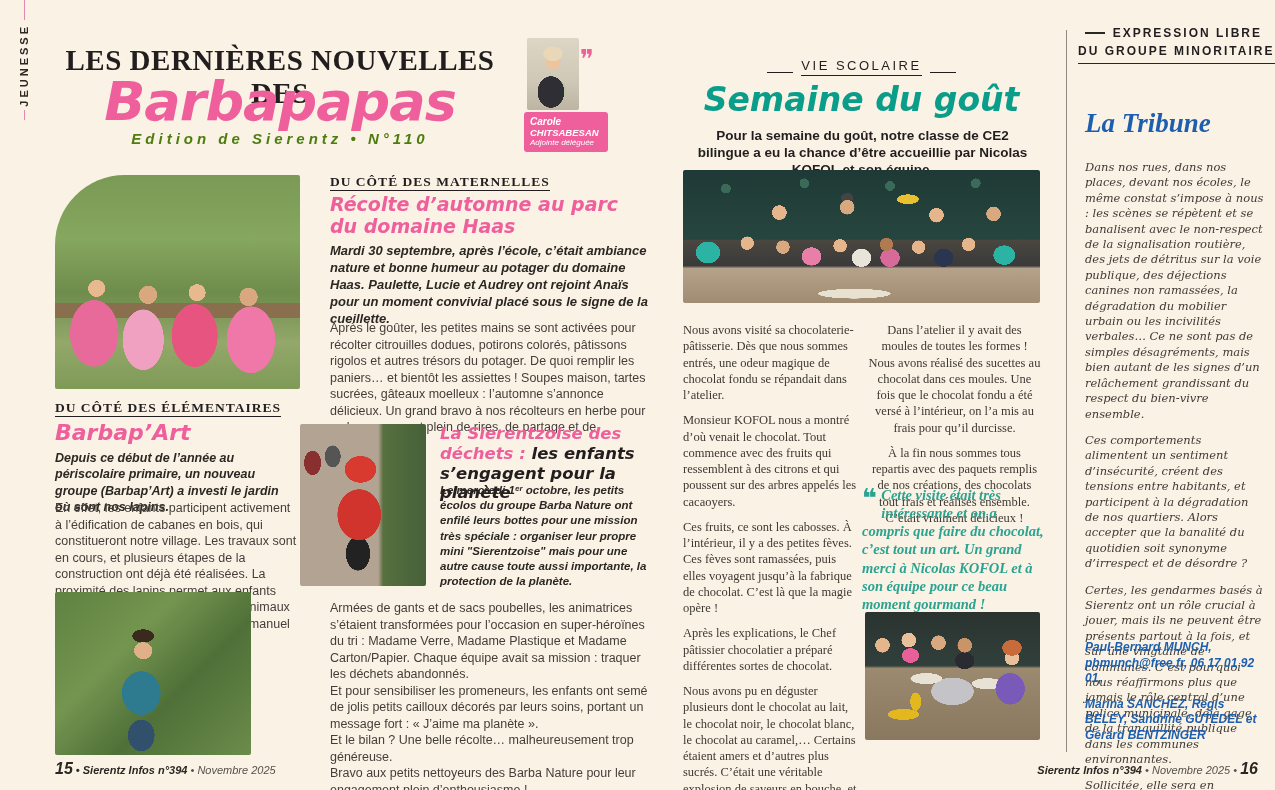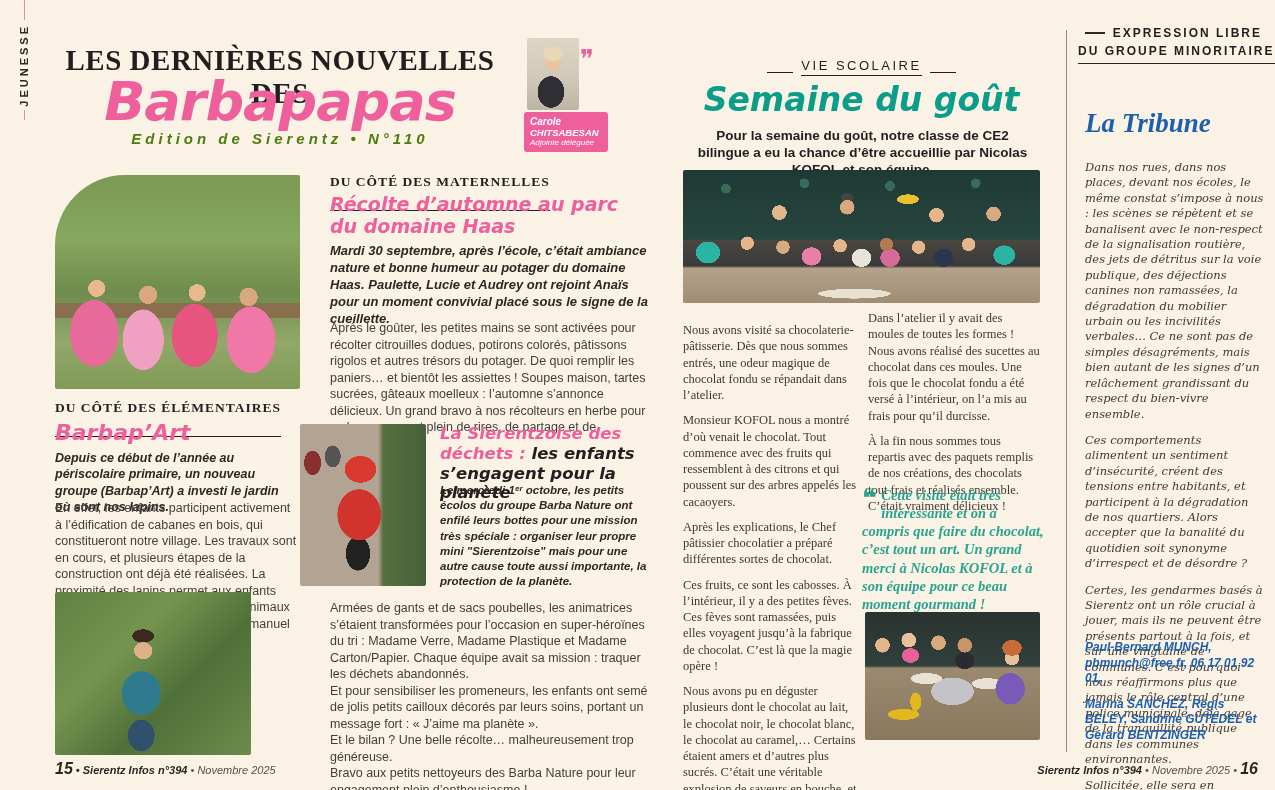--- a/index.html
+++ b/index.html
@@ -38,21 +38,21 @@
   .pquote { left:580px; top:44px; font-size:26px; color:#ee5f9c; font-family:"DejaVu Sans",sans-serif; }
   .badge { left:524px; top:112px; width:84px; background:#ee5f9c; color:#fff;
     border-radius:3px; padding:4px 6px; line-height:1.15; }
   .badge .b1 { font-style:italic; font-weight:bold; font-size:10px; }
   .badge .b2 { font-weight:bold; font-style:italic; font-size:9.5px; }
   .badge .b3 { font-style:italic; font-size:8px; }
 
   
   .seclabel { font-family:"Liberation Serif", serif; font-weight:bold; font-size:13.5px;
     letter-spacing:1px; color:#221e1f; border-bottom:1.5px solid #221e1f;
-    display:inline-block; padding-bottom:20px; }
+    display:inline-block; padding-bottom:0; }
   .art-title { font-family:"DejaVu Sans",sans-serif; font-weight:bold; font-style:italic; color:#ee5f9c; }
   .lead { font-weight:bold; font-style:italic; color:#2b2723; }
   .body-txt { color:#433e39; }
 
   .photo { border-radius:2px; }
 
   
   .vie-row { left:683px; top:58px; width:357px; display:flex; align-items:flex-end; justify-content:center; gap:8px; }
   .vie-rule { height:1.5px; background:#221e1f; width:26px; margin-bottom:3px; }
   .vie-label { font-size:13px; letter-spacing:2.5px; color:#221e1f; border-bottom:1.5px solid #221e1f; padding-bottom:2px; }
@@ -225,27 +225,27 @@
     <div class="vie-label">VIE SCOLAIRE</div>
     <div class="vie-rule"></div>
   </div>
   <div class="abs gout-title">Semaine du goût</div>
   <div class="abs gout-lead">Pour la semaine du goût, notre classe de CE2 bilingue a eu la chance d’être accueillie par Nicolas KOFOL et son équipe.</div>
   <div class="abs photo photo-workshop"></div>
 
   <div class="abs colpara" style="left:683px; top:322px; width:174px;">
     <p>Nous avons visité sa chocolaterie-pâtisserie. Dès que nous sommes entrés, une odeur magique de chocolat fondu se répandait dans l’atelier.</p>
     <p>Monsieur KOFOL nous a montré d’où venait le chocolat. Tout commence avec des fruits qui ressemblent à des citrons et qui poussent sur des arbres appelés les cacaoyers.</p>
+    <p>Ces fruits, ce sont les cabosses. À l’intérieur, il y a des petites fèves. Ces fèves sont ramassées, puis elles voyagent jusqu’à la fabrique de chocolat. C’est là que la magie opère !</p>
     <p>Après les explications, le Chef pâtissier chocolatier a préparé différentes sortes de chocolat.</p>
-    <p>Ces fruits, ce sont les cabosses. À l’intérieur, il y a des petites fèves. Ces fèves sont ramassées, puis elles voyagent jusqu’à la fabrique de chocolat. C’est là que la magie opère !</p>
     <p>Nous avons pu en déguster plusieurs dont le chocolat au lait, le chocolat noir, le chocolat blanc, le chocolat au caramel,… Certains étaient amers et d’autres plus sucrés. C’était une véritable explosion de saveurs en bouche, et chacun a trouvé son préféré !</p>
 
   </div>
 
-  <div class="abs colpara" style="left:868px; top:310px; width:173px;">
+  <div class="abs colpara" style="left:868px; top:322px; width:173px;text-align:center;">
     <p>Dans l’atelier il y avait des moules de toutes les formes ! Nous avons réalisé des sucettes au chocolat dans ces moules. Une fois que le chocolat fondu a été versé à l’intérieur, on l’a mis au frais pour qu’il durcisse.</p>
     <p>À la fin nous sommes tous repartis avec des paquets remplis de nos créations, des chocolats tout frais et réalisés ensemble. C’était vraiment délicieux !</p>
   </div>
 
   <div class="abs pullquote" style="left:862px; top:486px; width:182px;">
     <span class="pq-icon">❝</span><span>Cette visite était très intéressante et on a compris que faire du chocolat, c’est tout un art. Un grand merci à Nicolas KOFOL et à son équipe pour ce beau moment gourmand !</span>
   </div>
   <div class="abs photo photo-chocolate"></div>
 
   <div class="abs divider"></div>

